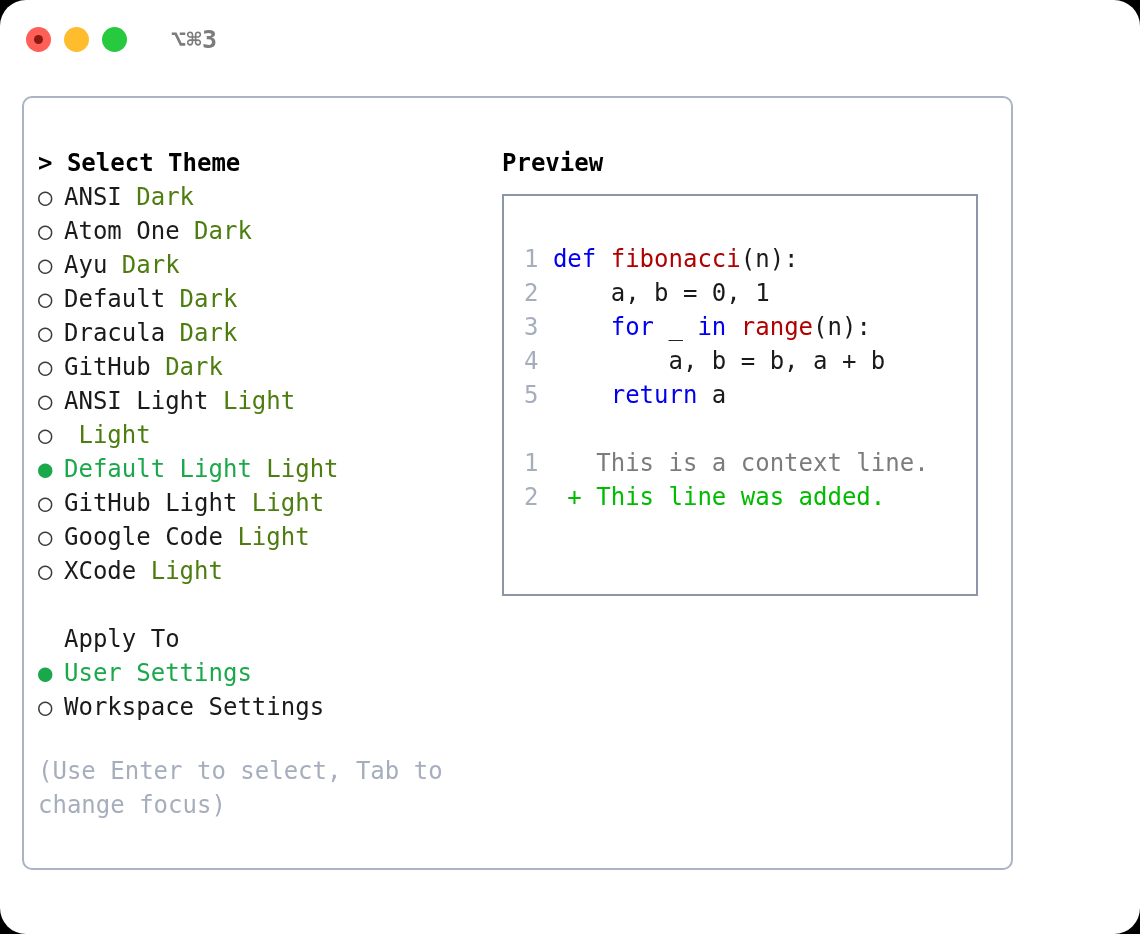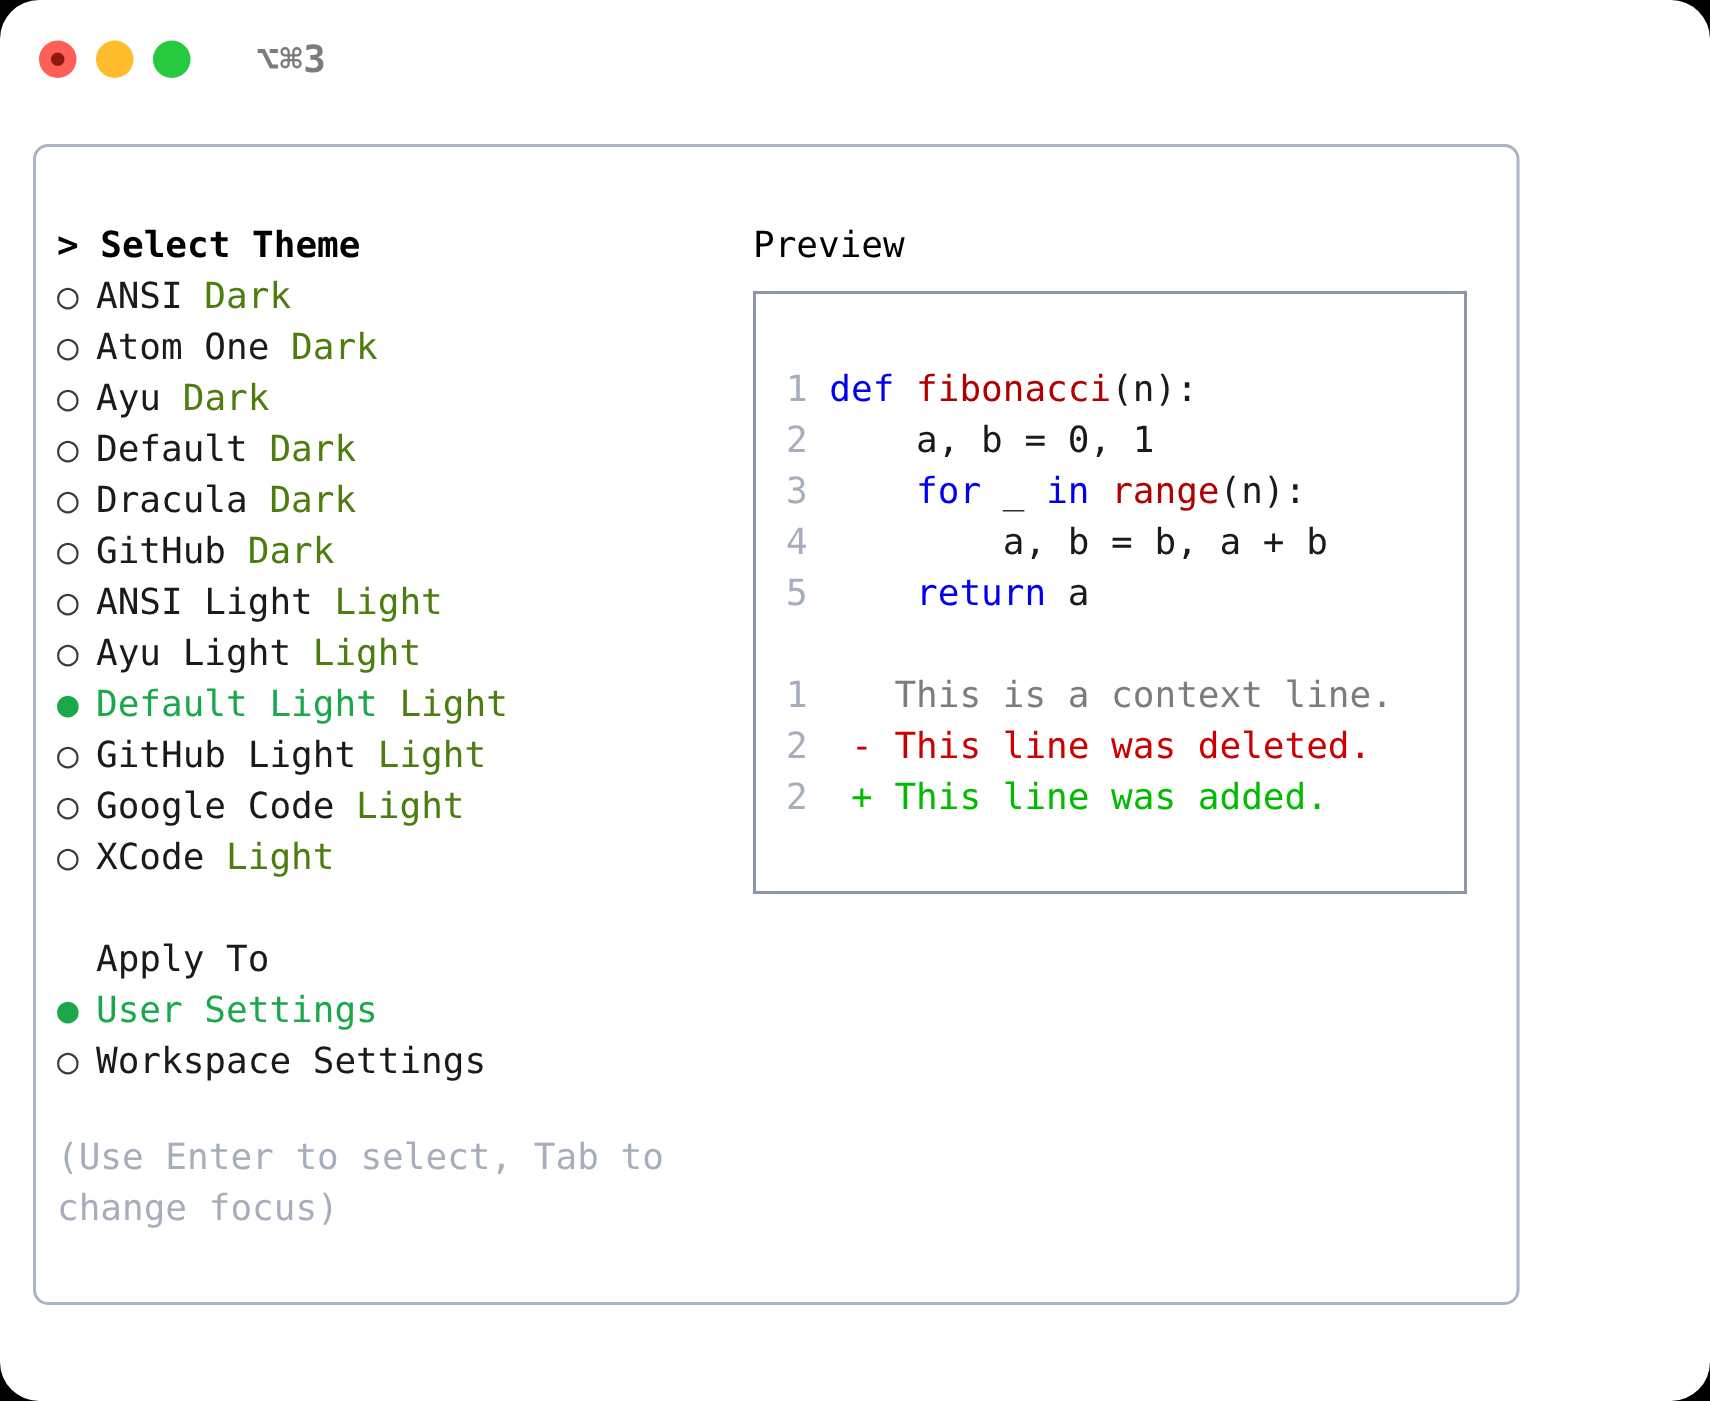--- a/index.html
+++ b/index.html
@@ -143,21 +143,21 @@
 
   
   .right-col {
     position: absolute;
     left: 478px;
     top: 48px;
     width: 500px;
   }
   .preview-title {
     font-size: 24px;
-    font-weight: normal;
+    font-weight: bold;
     color: #000000;
     line-height: 34px;
     white-space: pre;
   }
   .preview-box {
     margin-top: 14px;
     width: 476px;
     height: 402px;
     box-sizing: border-box;
     border: 2px solid #8b96a8;
@@ -204,21 +204,21 @@
         <div class="section-header">&gt; Select Theme</div>
 
         <div id="theme-list">
             <div class="opt-row"><span class="bullet bullet-off">○</span><span class="opt-label">ANSI</span><span class="opt-tag"> Dark</span></div>
             <div class="opt-row"><span class="bullet bullet-off">○</span><span class="opt-label">Atom One</span><span class="opt-tag"> Dark</span></div>
             <div class="opt-row"><span class="bullet bullet-off">○</span><span class="opt-label">Ayu</span><span class="opt-tag"> Dark</span></div>
             <div class="opt-row"><span class="bullet bullet-off">○</span><span class="opt-label">Default</span><span class="opt-tag"> Dark</span></div>
             <div class="opt-row"><span class="bullet bullet-off">○</span><span class="opt-label">Dracula</span><span class="opt-tag"> Dark</span></div>
             <div class="opt-row"><span class="bullet bullet-off">○</span><span class="opt-label">GitHub</span><span class="opt-tag"> Dark</span></div>
             <div class="opt-row"><span class="bullet bullet-off">○</span><span class="opt-label">ANSI Light</span><span class="opt-tag"> Light</span></div>
-            <div class="opt-row"><span class="bullet bullet-off">○</span><span class="opt-label">Ayu Light</span><span class="opt-tag"> Light</span></div>
+            <div class="opt-row"><span class="bullet bullet-off">○</span><span class="opt-tag"> Light</span></div>
             <div class="opt-row"><span class="bullet bullet-on">●</span><span class="opt-label-on">Default Light</span><span class="opt-tag"> Light</span></div>
             <div class="opt-row"><span class="bullet bullet-off">○</span><span class="opt-label">GitHub Light</span><span class="opt-tag"> Light</span></div>
             <div class="opt-row"><span class="bullet bullet-off">○</span><span class="opt-label">Google Code</span><span class="opt-tag"> Light</span></div>
             <div class="opt-row"><span class="bullet bullet-off">○</span><span class="opt-label">XCode</span><span class="opt-tag"> Light</span></div>
           </div>
 
         <div class="spacer-row"></div>
 
         <div class="section-header-plain" style="padding-left:26px;">Apply To</div>
 
@@ -237,21 +237,20 @@
           <div id="code-block">
               <div class="code-line"><span class="lineno">1</span> <span class="kw">def </span><span class="fn">fibonacci</span><span class="plain">(n):</span></div>
               <div class="code-line"><span class="lineno">2</span> <span class="plain">    a, b = 0, 1</span></div>
               <div class="code-line"><span class="lineno">3</span> <span class="plain">    </span><span class="kw">for</span><span class="plain"> _ </span><span class="kw">in </span><span class="fn">range</span><span class="plain">(n):</span></div>
               <div class="code-line"><span class="lineno">4</span> <span class="plain">        a, b = b, a + b</span></div>
               <div class="code-line"><span class="lineno">5</span> <span class="plain">    </span><span class="kw">return</span><span class="plain"> a</span></div>
             </div>
           <div class="blank-line"></div>
           <div id="diff-block">
               <div class="code-line"><span class="lineno">1</span> <span class="ctx">   This is a context line.</span></div>
-              <div class="code-line"><span class="lineno">2</span> <span class="del"> - This line was deleted.</span></div>
               <div class="code-line"><span class="lineno">2</span> <span class="add"> + This line was added.</span></div>
             </div>
         </div>
       </div>
 
     </div>
   </div>
 </div>
 
 </body></html>

